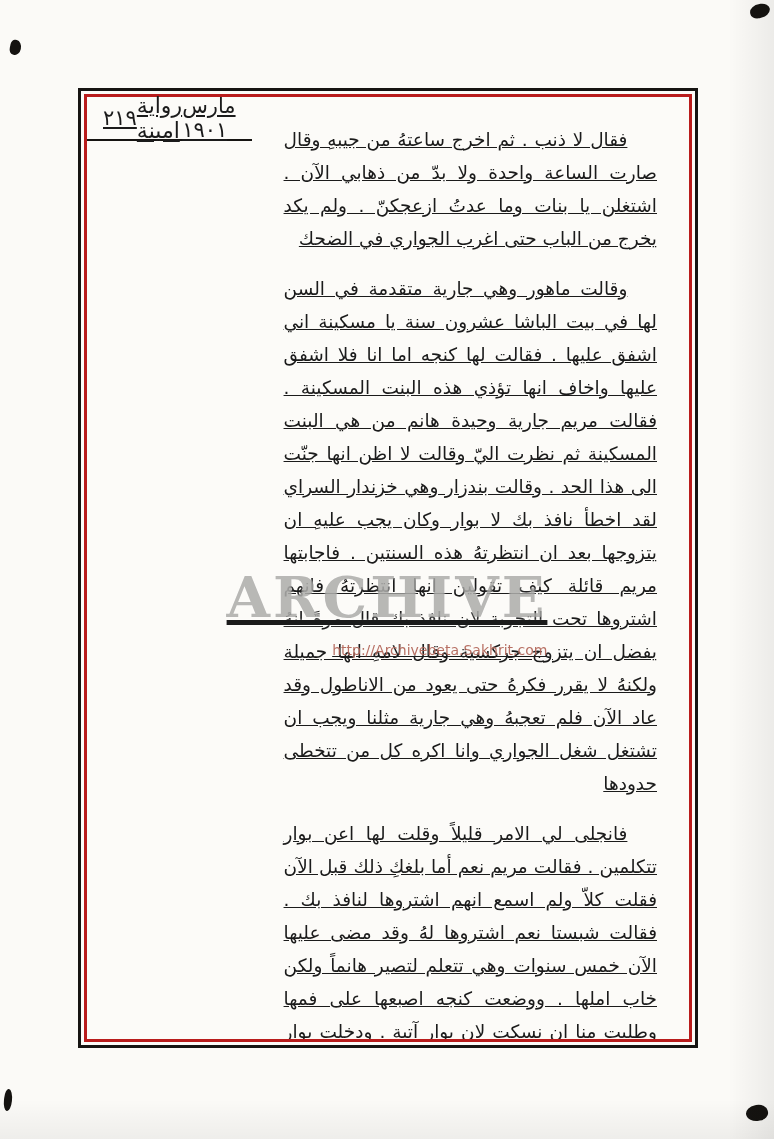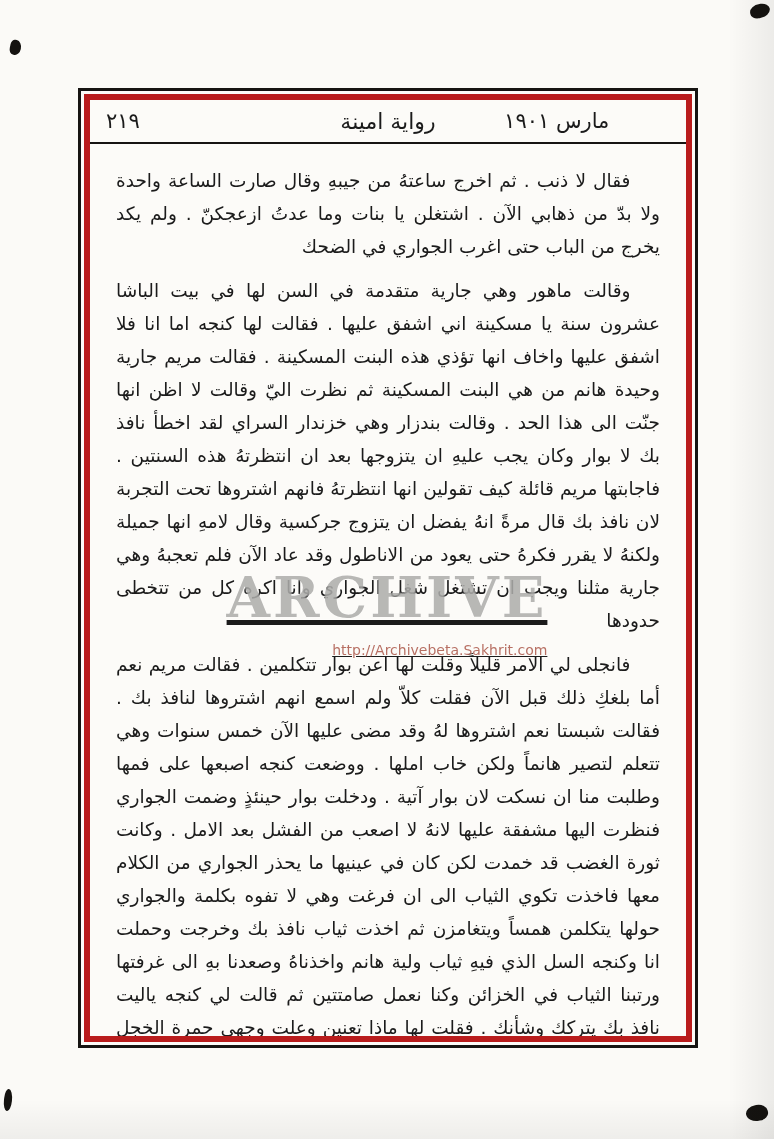--- a/index.html
+++ b/index.html
@@ -36,51 +36,52 @@
     position: absolute;
     left: 78px; top: 88px;
     width: 620px; height: 960px;
     box-sizing: border-box;
     border: 3px solid #161412;
     padding: 3px;
     background: #fcfbf8;
   }
   .frame-inner {
     box-sizing: border-box;
-    border: 6px solid #b91c1c;
+    border: 3px solid #b91c1c;
     width: 100%; height: 100%;
     display: flex;
-    flex-direction: column;
+    flex-direction: row;
+    text-decoration: underline;
   }
   .header {
     box-sizing: border-box;
     height: 44px;
     flex: 0 0 44px;
     border-bottom: 2px solid #161412;
     display: flex;
     align-items: center;
     padding: 0 16px;
     font-size: 21px;
     font-weight: 500;
   }
   .h-left   { flex: 1; text-align: left; }
-  .h-center { flex: 1.4; text-align: center; font-size: 22px; }
+  .h-center { flex: 1.4; text-align: left; font-size: 22px; }
   .h-right  { flex: 1; text-align: left; }
 
   .body-text {
     box-sizing: border-box;
     flex: 1 1 auto;
     padding: 9px 15px 6px 15px;
     font-size: 18.5px;
     line-height: 33px;
     text-align: justify;
     overflow: hidden;
   }
   .body-text p {
-    margin: 11px;
+    margin: 17px;
     text-indent: 1.6em;
   }
 
   
   .watermark {
     position: absolute;
     left: 50%;
     top: 564px;
     transform: translateX(-50%);
     text-align: right;

